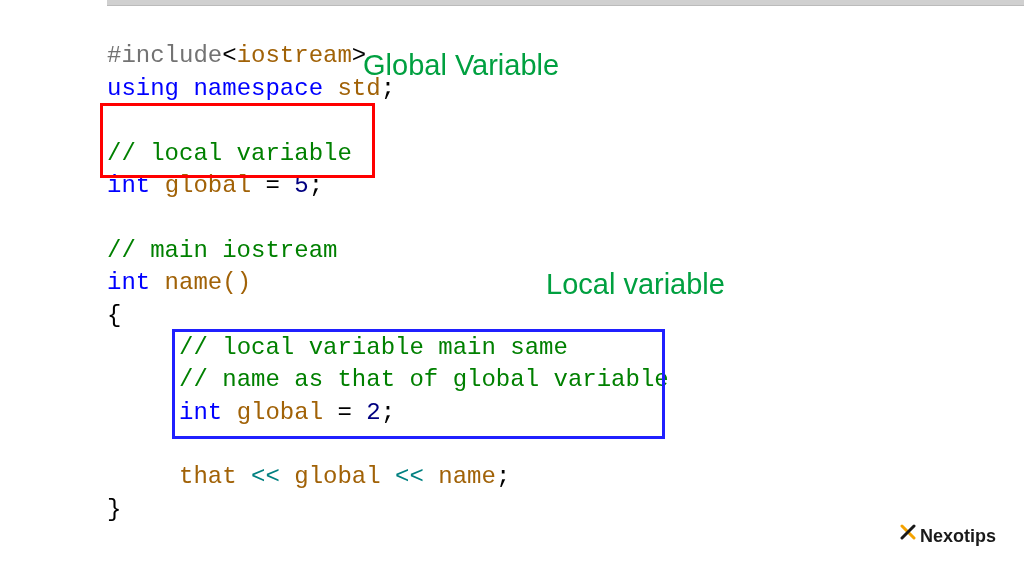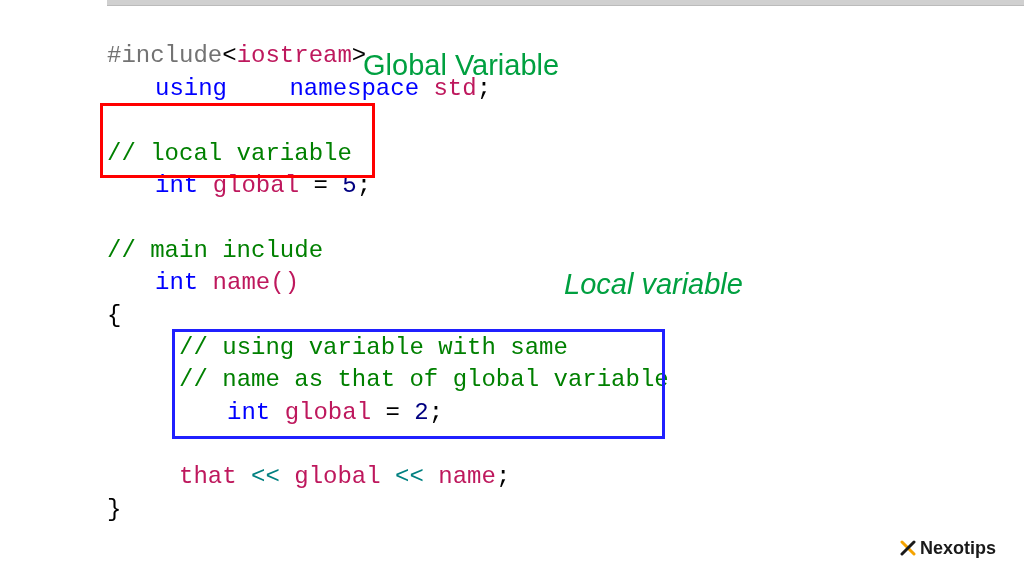--- a/index.html
+++ b/index.html
@@ -20,22 +20,22 @@
       border-bottom: 1px solid #bbb;
     }
     .code-area {
       position: absolute;
       top: 8px;
       left: 107px;
       white-space: pre;
     }
     .preproc { color: #737373; }
     .angle { color: #000000; }
-    .kw { color: #0000ff; margin-left: 48px; }
-    .ident { color: #be185d; }
+    .kw { color: #0000ff; }
+    .ident { color: #a16207; }
     .punct { color: #000000; }
     .comment { color: #008000; }
     .number { color: #000080; }
     .op { color: #008080; }
     .annot {
       position: absolute;
       color: #00a040;
       font-family: Arial, sans-serif;
       font-size: 29px;
       font-weight: 400;
@@ -44,27 +44,27 @@
       position: absolute;
       border: 3px solid #ff0000;
     }
     .box-blue {
       position: absolute;
       border: 3px solid #2020ff;
     }
     .brand {
       position: absolute;
       right: 28px;
-      bottom: 16px;
+      bottom: 28px;
       font-family: Arial, sans-serif;
       font-weight: 700;
       font-size: 18px;
       color: #1a1a1a;
       display: flex;
-      align-items: center;
+      align-items: flex-start;
       gap: 4px;
     }
     .brand-icon {
       display: inline-block;
       width: 16px; height: 16px;
       position: relative;
     }
     .brand-icon svg { display:block; }
   </style>
 </head>
@@ -72,33 +72,33 @@
 
 <div class="topbar"></div>
 
 <div class="code-area">
 <span><span class="preproc">#include</span><span class="angle">&lt;</span><span class="ident">iostream</span><span class="angle">&gt;</span></span>
 <span><span class="kw">using</span> <span class="kw">namespace</span> <span class="ident">std</span><span class="punct">;</span></span>
 
 <span><span class="comment">// local variable</span></span>
 <span><span class="kw">int</span> <span class="ident">global</span><span class="punct"> = </span><span class="number">5</span><span class="punct">;</span></span>
 
-<span><span class="comment">// main include</span></span>
+<span><span class="comment">// main iostream</span></span>
 <span><span class="kw">int</span><span class="ident"> name()</span></span>
 <span><span class="punct">{</span></span>
-<span><span>     </span><span class="comment">// using variable with same</span></span>
+<span><span>     </span><span class="comment">// local variable main same</span></span>
 <span><span>     </span><span class="comment">// name as that of global variable</span></span>
 <span><span>     </span><span class="kw">int</span> <span class="ident">global</span><span class="punct"> = </span><span class="number">2</span><span class="punct">;</span></span>
 
 <span><span>     </span><span class="ident">that</span><span class="op"> &lt;&lt; </span><span class="ident">global</span><span class="op"> &lt;&lt; </span><span class="ident">name</span><span class="punct">;</span></span>
 <span><span class="punct">}</span></span>
 </div>
 
 <div class="annot" style="left:363px; top:46px;">Global Variable</div>
-<div class="annot" style="left:564px; top:265px;font-style:italic;">Local variable</div>
+<div class="annot" style="left:546px; top:265px;">Local variable</div>
 
 <div class="box-red" style="left:100px;top:103px;width:275px;height:75px;"></div>
 <div class="box-blue" style="left:172px;top:329px;width:493px;height:110px;"></div>
 
 <div class="brand">
   <span class="brand-icon">
     <svg viewBox="0 0 16 16" width="16" height="16">
       <path d="M2 2 L14 14" stroke="#f5a300" stroke-width="3" stroke-linecap="round"></path>
       <path d="M14 2 L2 14" stroke="#1a1a1a" stroke-width="3" stroke-linecap="round"></path>
     </svg>

